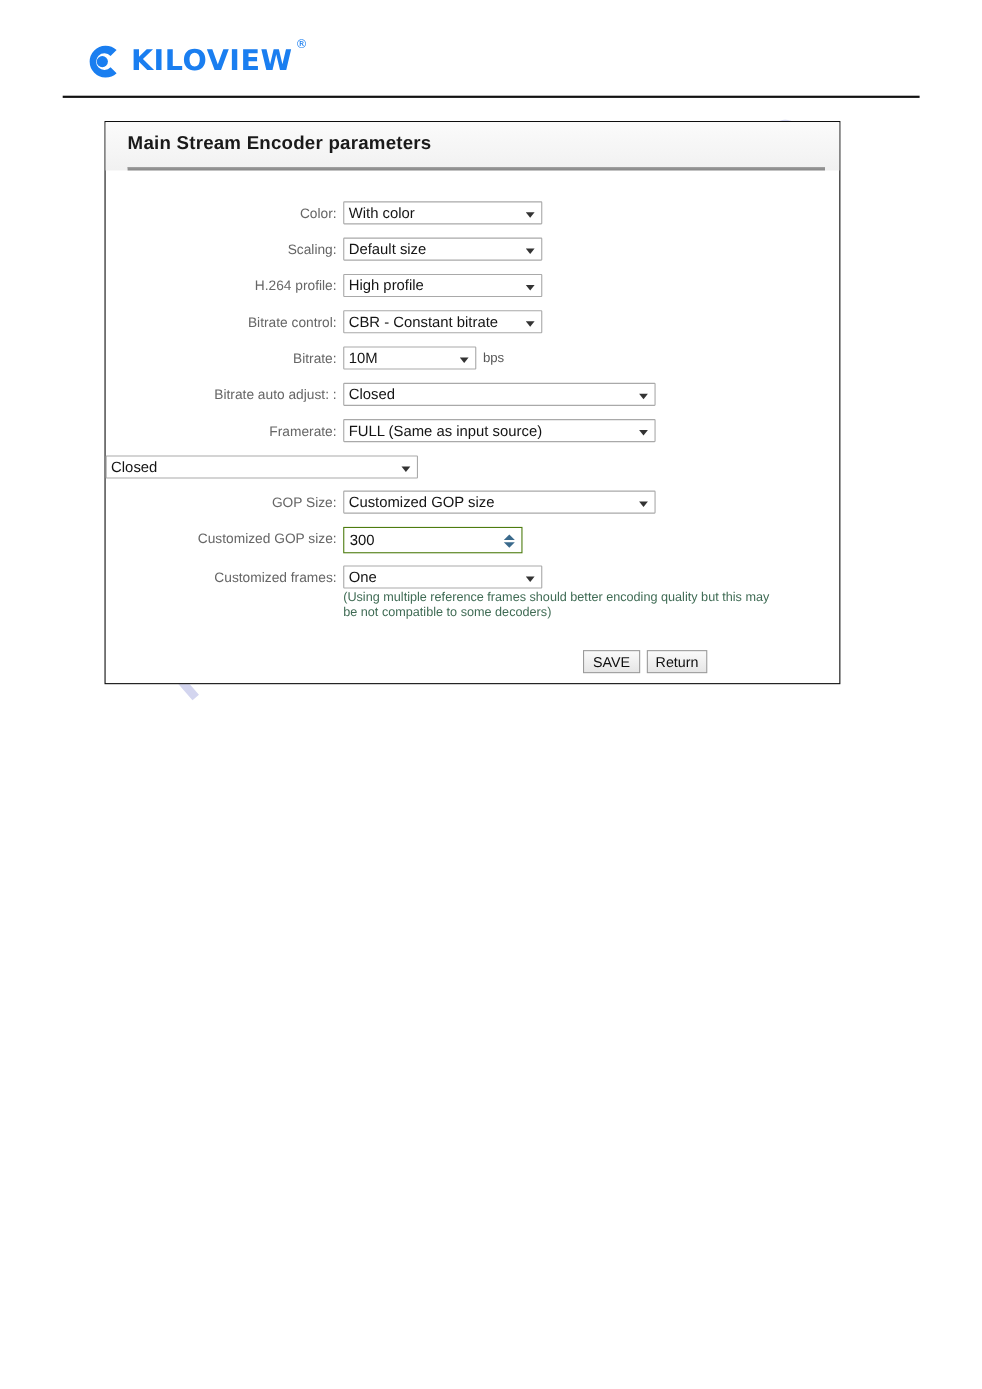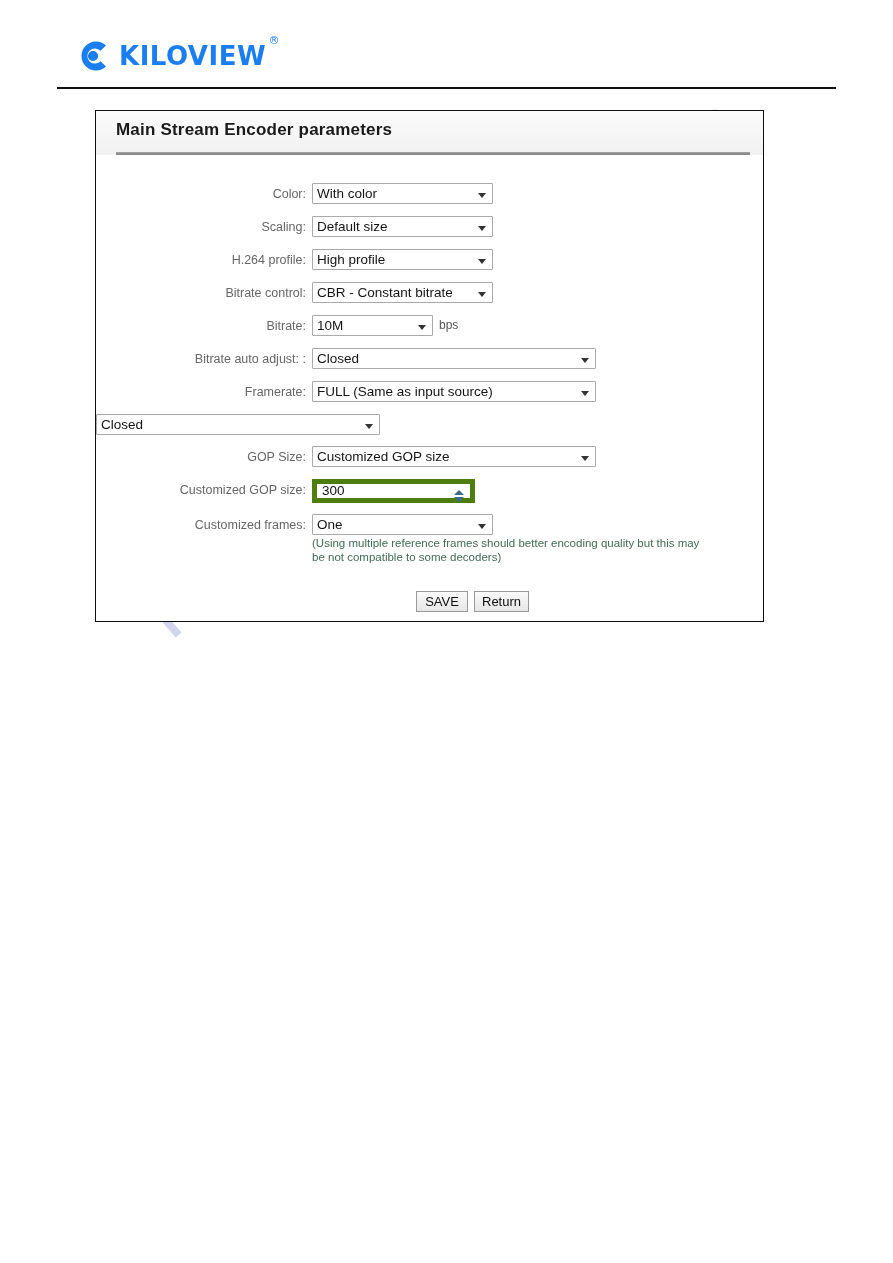--- a/index.html
+++ b/index.html
@@ -202,21 +202,21 @@
     color: #555555;
     line-height: 21px;
   }
 
   
   .numbox {
     position: relative;
     width: 163px;
     height: 24px;
     box-sizing: border-box;
-    border: 5px solid #4d7c0f;
+    border: 1px solid #4d7c0f;
     background: #ffffff;
     display: flex;
     align-items: center;
   }
   .numbox .numval {
     padding-left: 5px;
     font-size: 13.5px;
     color: #111111;
     font-family: "Liberation Sans", sans-serif;
     line-height: 22px;
@@ -246,21 +246,21 @@
     font-family: "Liberation Sans", sans-serif;
     font-size: 11.5px;
     color: #3f6b54;
     line-height: 14px;
     width: 390px;
   }
 
   
   .btn-row {
     display: flex;
-    justify-content: flex-start;
+    justify-content: center;
     margin-top: 27px;
     padding-left: 320px;
   }
   .btn {
     min-width: 52px;
     height: 21px;
     box-sizing: border-box;
     border: 1px solid #9a9a9a;
     background: linear-gradient(to bottom, #fafafa 0%, #e6e6e6 100%);
     font-family: "Liberation Sans", sans-serif;

